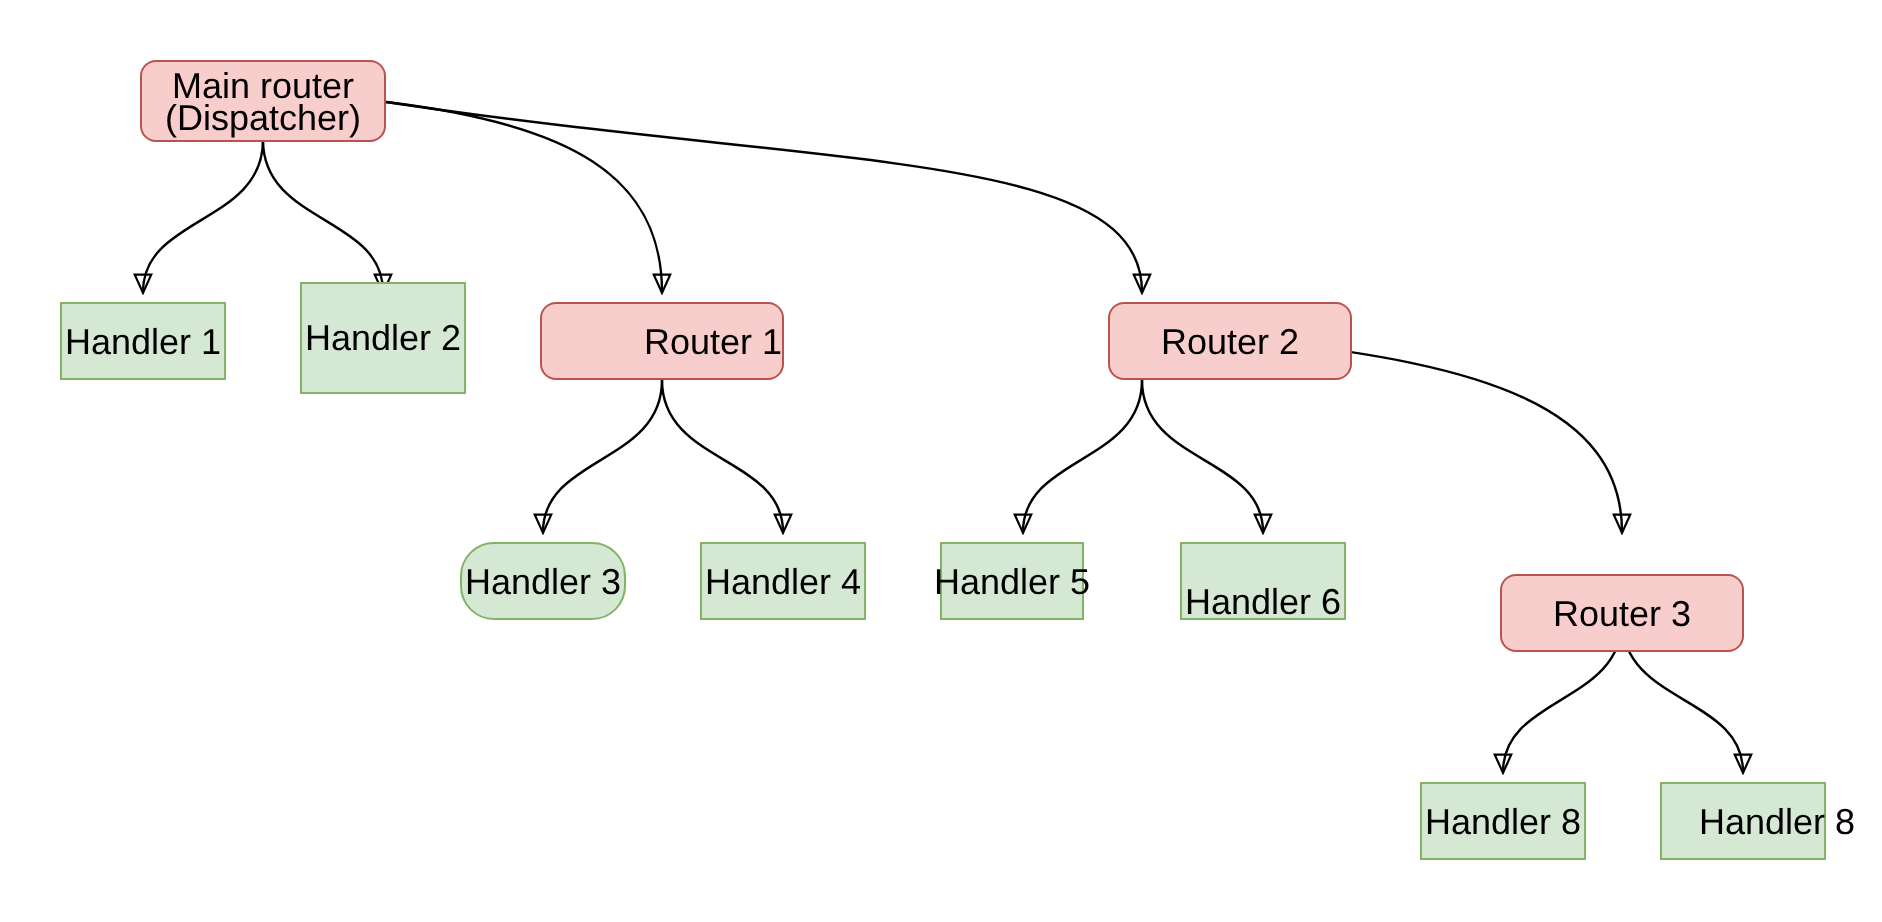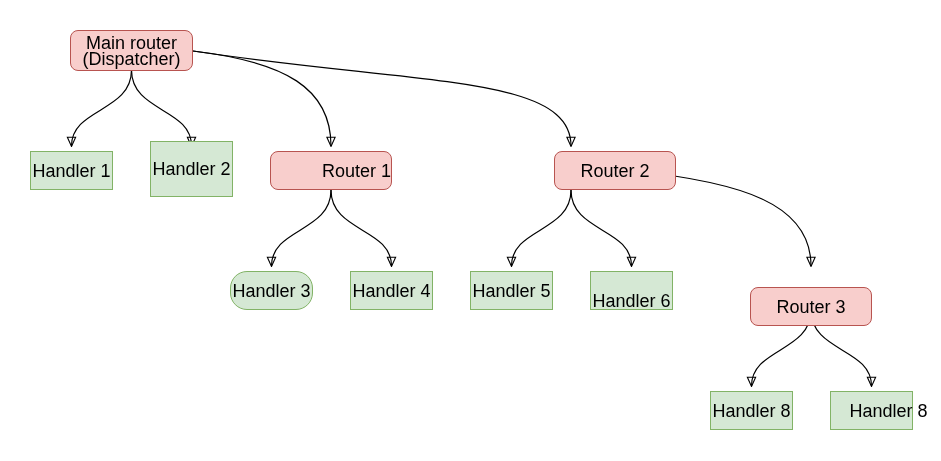--- a/index.html
+++ b/index.html
@@ -96,21 +96,21 @@
   </div>
 
   <div class="node handler" style="left:230px; top:271px; width:83px; height:39px;border-radius:17px;">
     <span>Handler 3</span>
   </div>
 
   <div class="node handler" style="left:350px; top:271px; width:83px; height:39px;">
     <span>Handler 4</span>
   </div>
 
-  <div class="node handler" style="left:470px; top:271px; width:83px; height:39px;">
+  <div class="node handler" style="left:470px; top:271px; width:72px; height:39px;">
     <span>Handler 5</span>
   </div>
 
   <div class="node handler" style="left:590px; top:271px; width:83px; height:39px;justify-content:flex-end;">
     <span>Handler 6</span>
   </div>
 
   <div class="node router" style="left:750px; top:271px; width:122px; height:39px;margin-top:16px;">
     <span>Router 3</span>
   </div>

